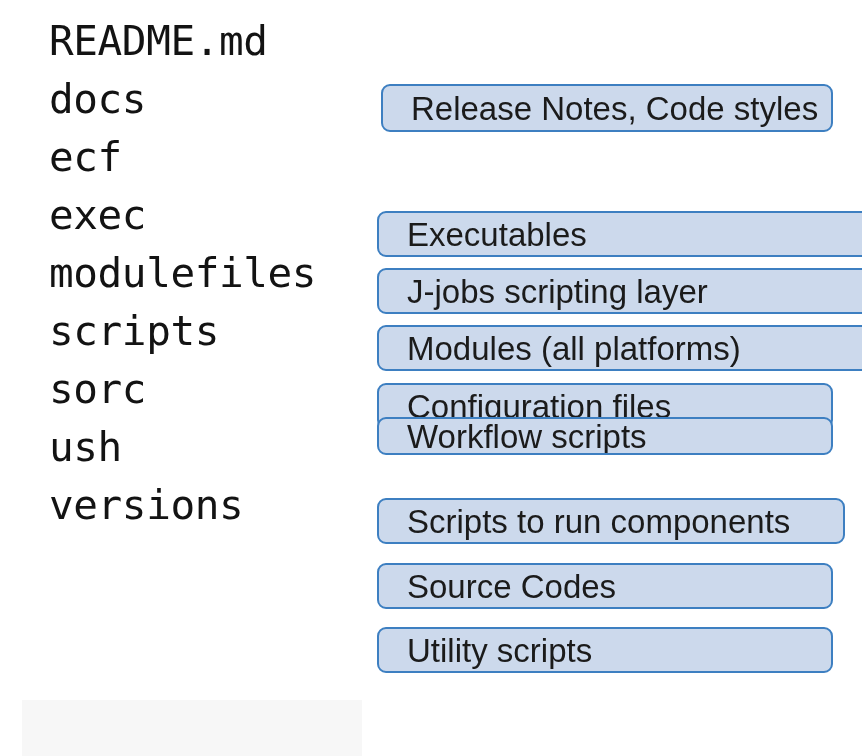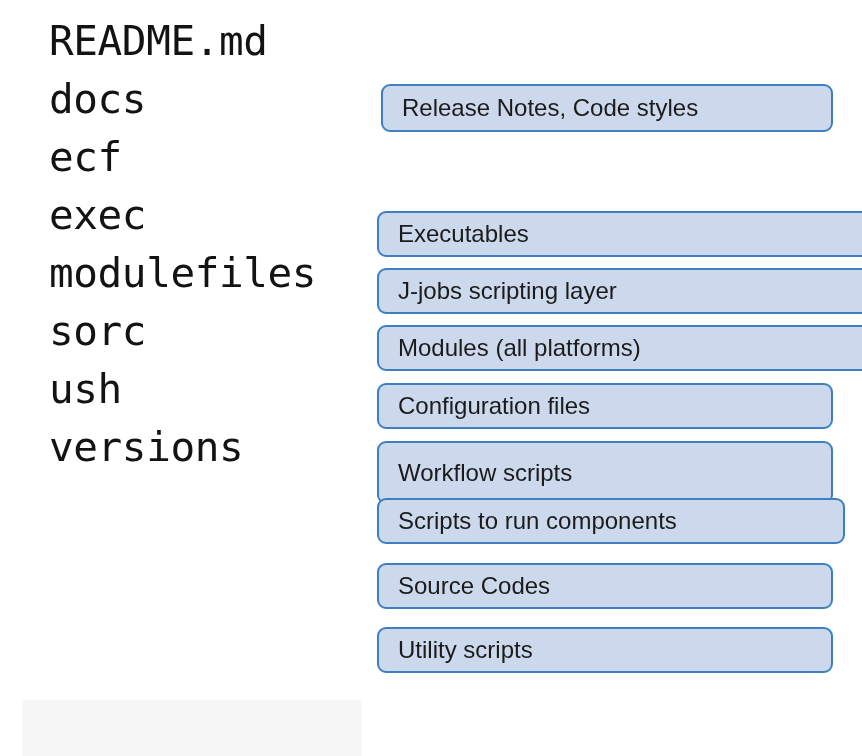--- a/index.html
+++ b/index.html
@@ -60,51 +60,53 @@
     background: #ccd9ec;
     border: 2px solid #3d7fc1;
     border-radius: 9px;
     display: flex;
     align-items: center;
     padding-left: 19px;
     overflow: hidden;
   }
   .callout-label {
     font-family: "Liberation Sans", sans-serif;
-    font-size: 24px;
+    font-size: 33px;
     font-weight: 400;
     color: #1b1b1b;
     white-space: nowrap;
     line-height: 1;
+    margin-left: 9px;
   }
 
   
   .callout.c0 { left: 381px; top: 84px;  width: 452px; height: 48px; }
   .callout.c1 { left: 377px; top: 211px; width: 524px; height: 46px; text-align: center; }
   .callout.c2 { left: 377px; top: 268px; width: 536px; height: 46px; }
   .callout.c3 { left: 377px; top: 325px; width: 540px; height: 46px; }
   .callout.c4 { left: 377px; top: 383px; width: 456px; height: 46px; }
-  .callout.c5 { left: 377px; top: 441px; width: 456px; height: 63px; }
+  .callout.c5 { left: 377px; top: 417px; width: 456px; height: 38px; }
   .callout.c6 { left: 377px; top: 498px; width: 468px; height: 46px; }
   .callout.c7 { left: 377px; top: 563px; width: 456px; height: 46px; }
   .callout.c8 { left: 377px; top: 627px; width: 456px; height: 46px; }
 </style>
 </head>
 <body>
 
 <div id="canvas">
 
   <div class="bottom-band"></div>
 
   <ul class="tree-list">
     <li class="tree-item">README.md</li>
     <li class="tree-item">docs</li>
     <li class="tree-item">ecf</li>
     <li class="tree-item">exec</li>
     <li class="tree-item">modulefiles</li>
+    <li class="tree-item">scripts</li>
     <li class="tree-item">sorc</li>
     <li class="tree-item">ush</li>
     <li class="tree-item">versions</li>
   </ul>
 
   <div class="callout c0">
     <span class="callout-label">Release Notes, Code styles</span>
   </div>
   <div class="callout c1">
     <span class="callout-label">Executables</span>

